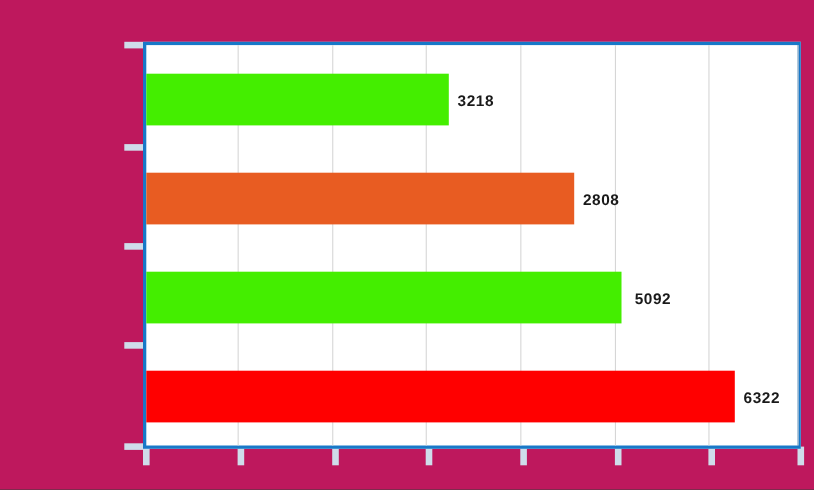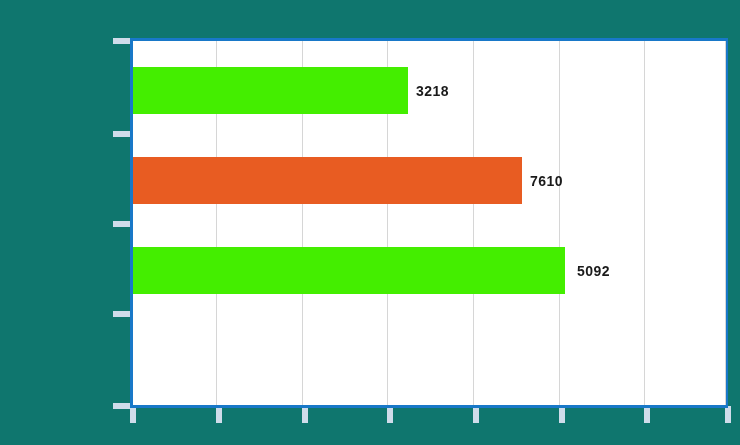--- a/index.html
+++ b/index.html
@@ -11,21 +11,21 @@
     width: 740px;
     height: 445px;
     overflow: hidden;
     font-family: "Liberation Sans", sans-serif;
   }
 
   #canvas {
     position: relative;
     width: 740px;
     height: 445px;
-    background: #0f766e;
+    background: #be185d;
   }
 
   
   #plot-area {
     position: absolute;
     left: 130px;
     top: 38px;
     width: 598px;
     height: 370px;
     background: #ffffff;
@@ -113,23 +113,27 @@
     <div class="gridline" style="left:511px;"></div>
     <div class="gridline" style="left:592px;"></div>
 
     <div class="bar-row" style="top:26px; width:100%;">
       <div class="bar" style="width:275px; background:#44ee00;"></div>
       <div class="bar-label" style="left:283px;">3218</div>
     </div>
 
     <div class="bar-row" style="top:116px; width:100%;">
       <div class="bar" style="width:389px; background:#e85c22;"></div>
-      <div class="bar-label" style="left:397px;">7610</div>
+      <div class="bar-label" style="left:397px;">2808</div>
     </div>
 
     <div class="bar-row" style="top:206px; width:100%;">
       <div class="bar" style="width:432px; background:#44ee00;"></div>
       <div class="bar-label" style="left:444px;">5092</div>
     </div>
 
+    <div class="bar-row" style="top:296px; width:100%;">
+      <div class="bar" style="width:535px; background:#ff0000;"></div>
+      <div class="bar-label" style="left:543px;">6322</div>
+    </div>
 
   </div>
 </div>
 
 </body></html>

